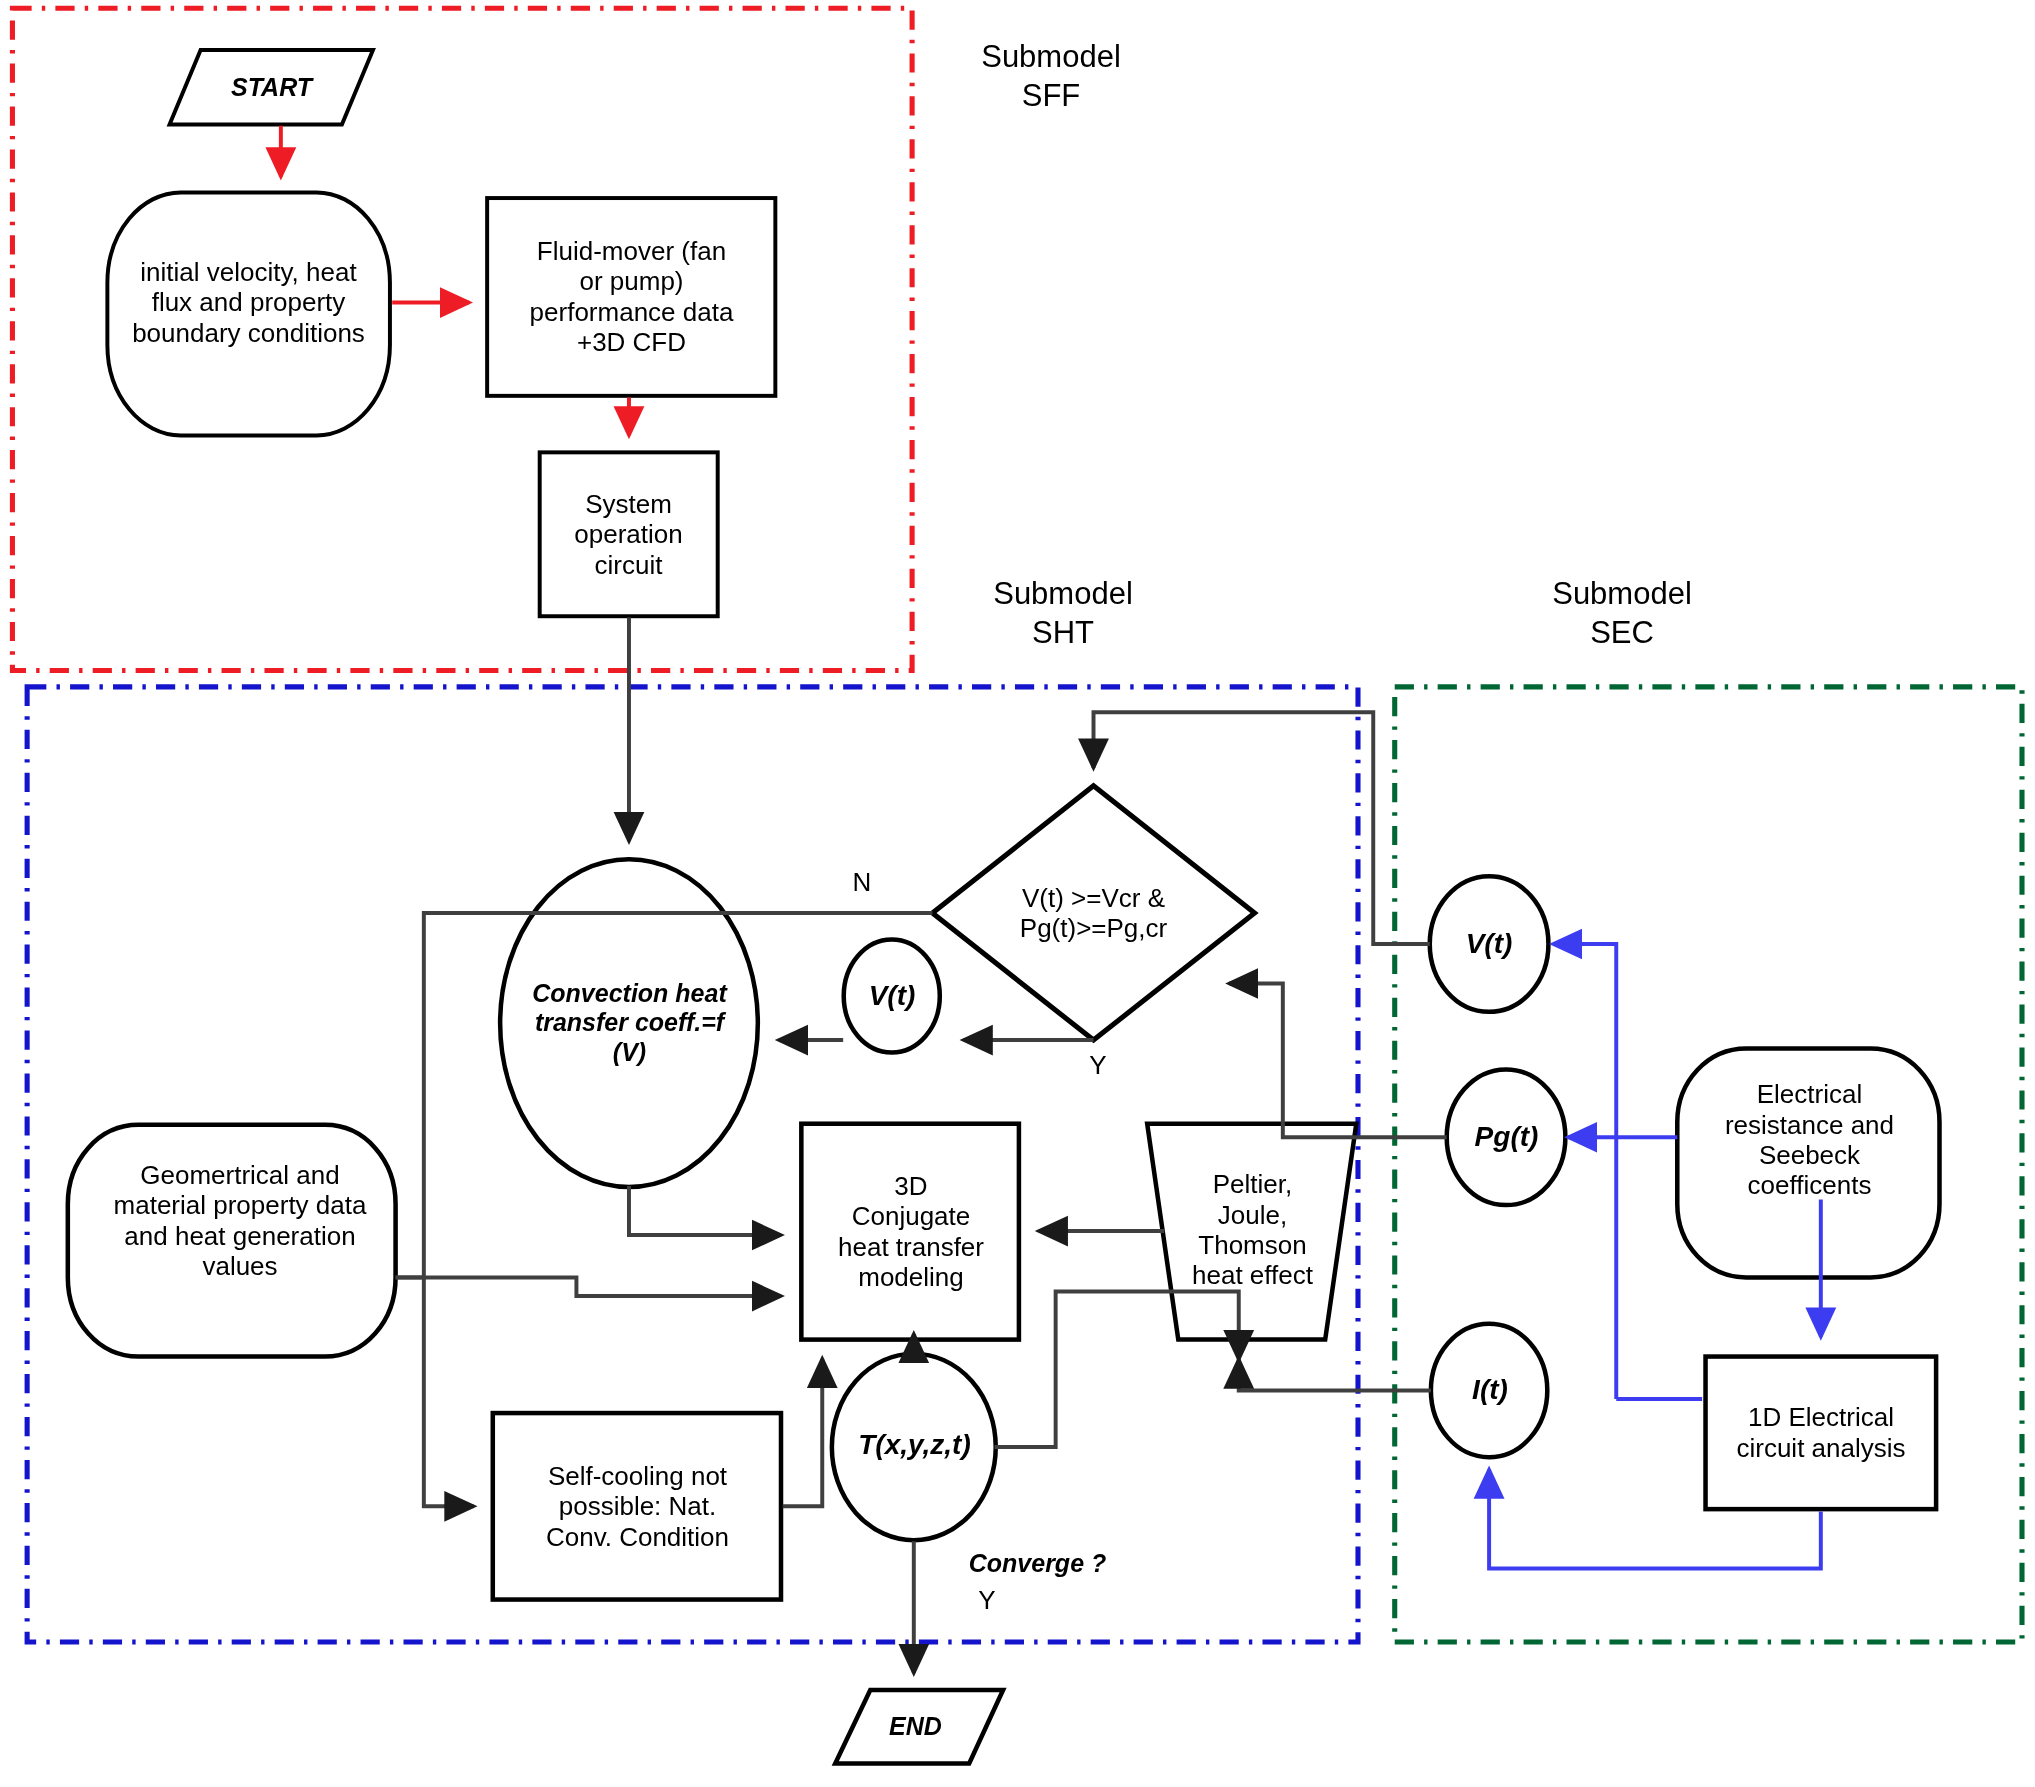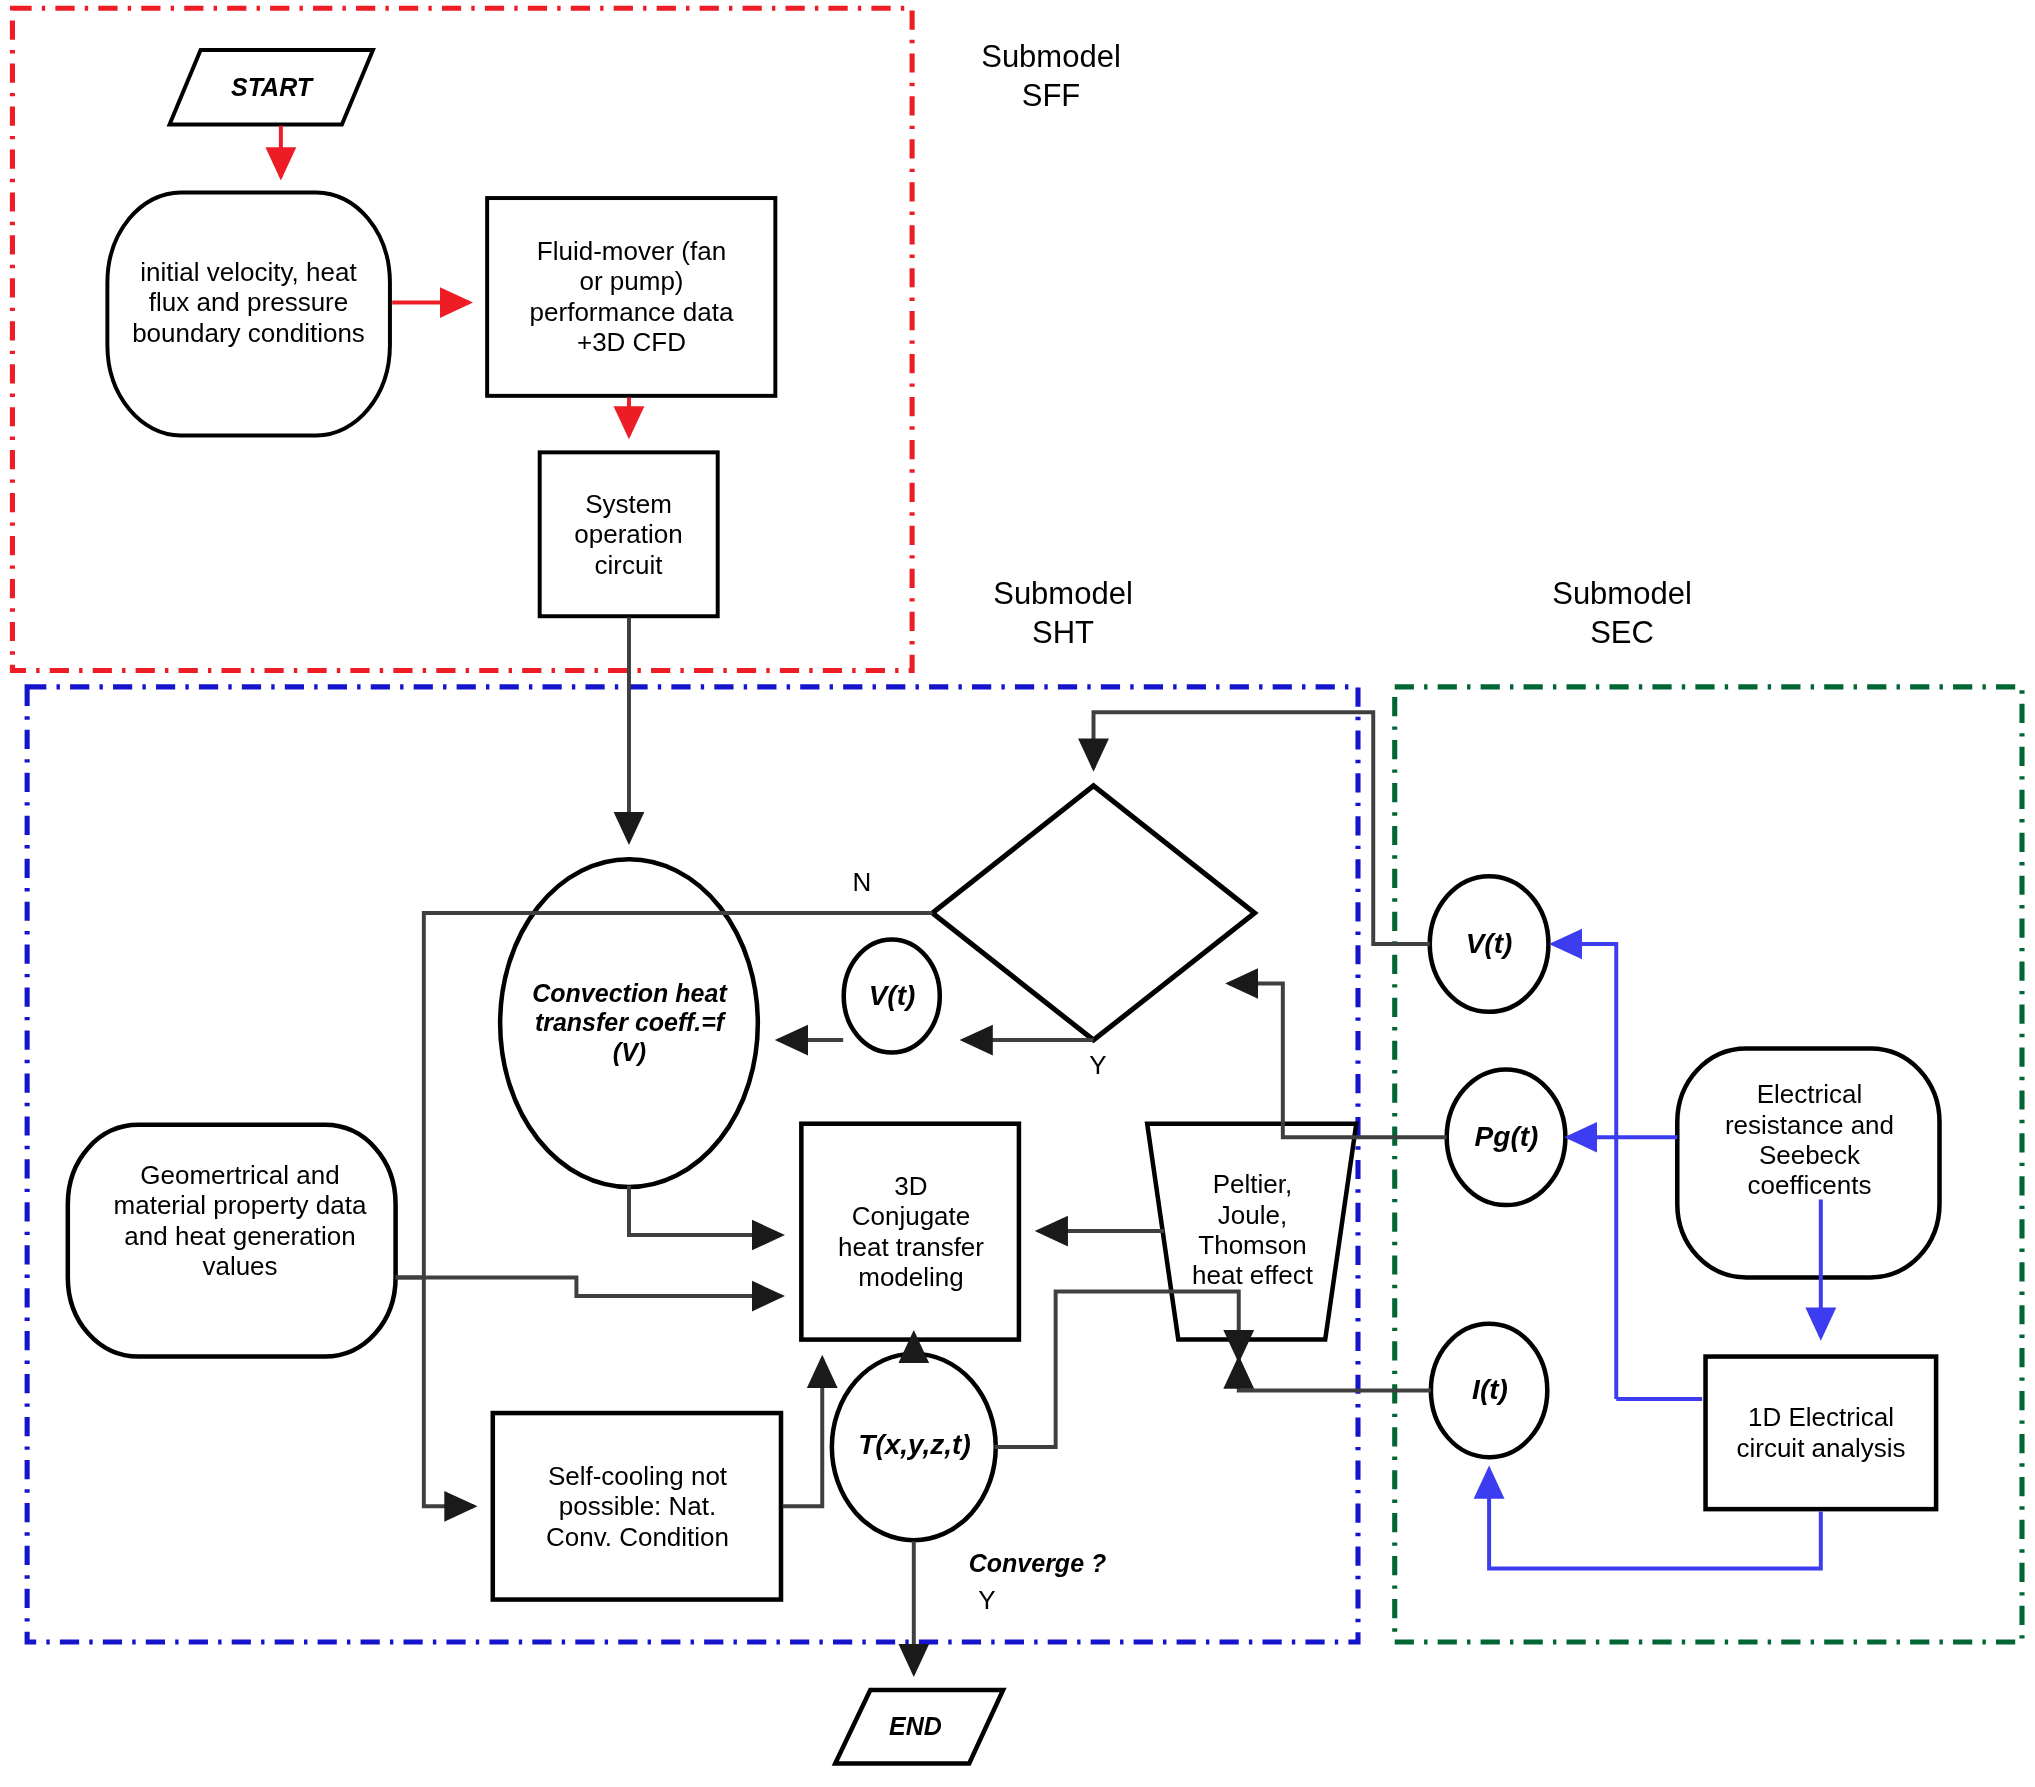--- a/index.html
+++ b/index.html
@@ -124,30 +124,32 @@
     <span style="white-space:pre-line;"><span>Submodel</span>
 <span>SHT</span></span>
   </div>
   <div class="node-text t-submodel" style="left:1509px; top:577px; width:226px; height:73px;">
     <span style="white-space:pre-line;"><span>Submodel</span>
 <span>SEC</span></span>
   </div>
 
   <div class="node-text t-bold-it" style="left:201px; top:67px; width:141px; height:41px;">START</div>
   <div class="node-text t-reg" style="left:110px; top:226px; width:277px; height:153px;">initial velocity, heat
-flux and pressure
+flux and property
 boundary conditions</div>
   <div class="node-text t-reg" style="left:491px; top:203px; width:281px; height:187px;">Fluid-mover (fan
 or pump)
 performance data
 +3D CFD</div>
   <div class="node-text t-reg" style="left:541px; top:458px; width:175px; height:153px;">System
 operation
 circuit</div>
 
+  <div class="node-text t-reg" style="left:972px; top:868px; width:243px; height:90px;">V(t) &gt;=Vcr &amp;
+Pg(t)&gt;=Pg,cr</div>
   <div class="node-text t-small-bold-it" style="left:847px; top:977px; width:90px; height:38px;">V(t)</div>
   <div class="node-text t-bold-it" style="left:509px; top:955px; width:241px; height:136px;">Convection heat
 transfer coeff.=f
 (V)</div>
   <div class="node-text t-reg" style="left:72px; top:1130px; width:336px; height:181px;">Geomertrical and
 material property data
 and heat generation
 values</div>
   <div class="node-text t-reg" style="left:804px; top:1129px; width:214px; height:205px;">3D
 Conjugate

